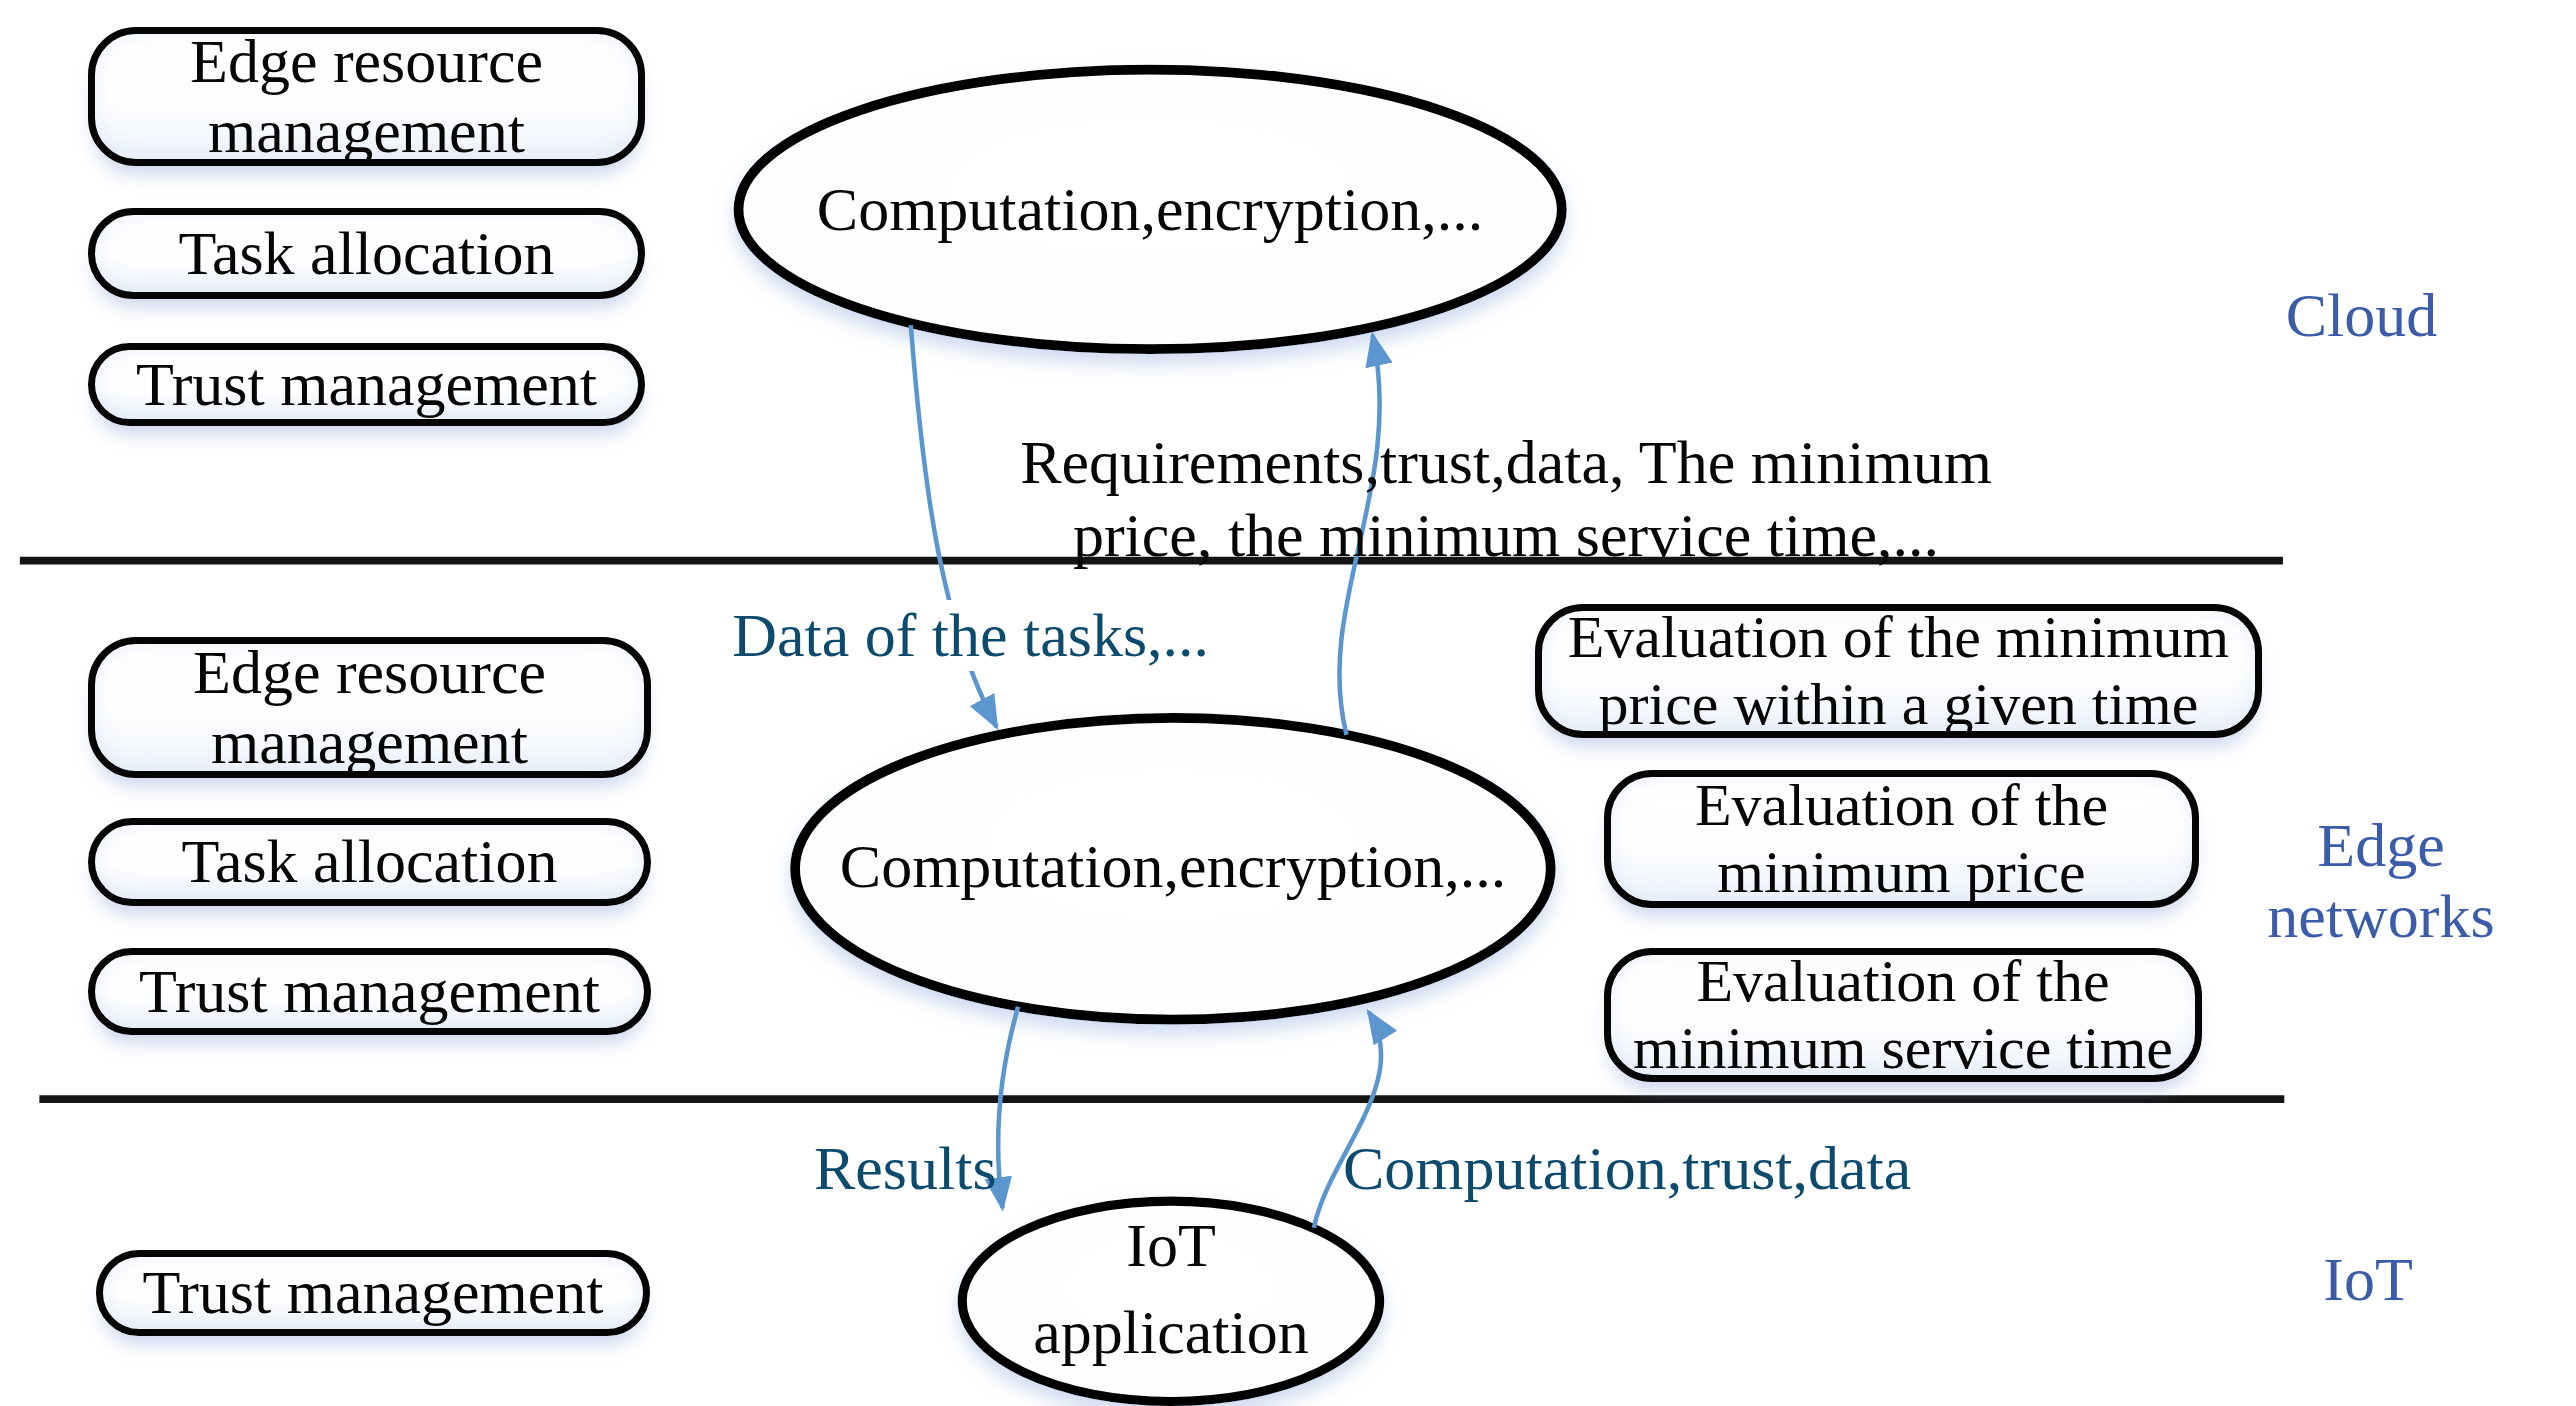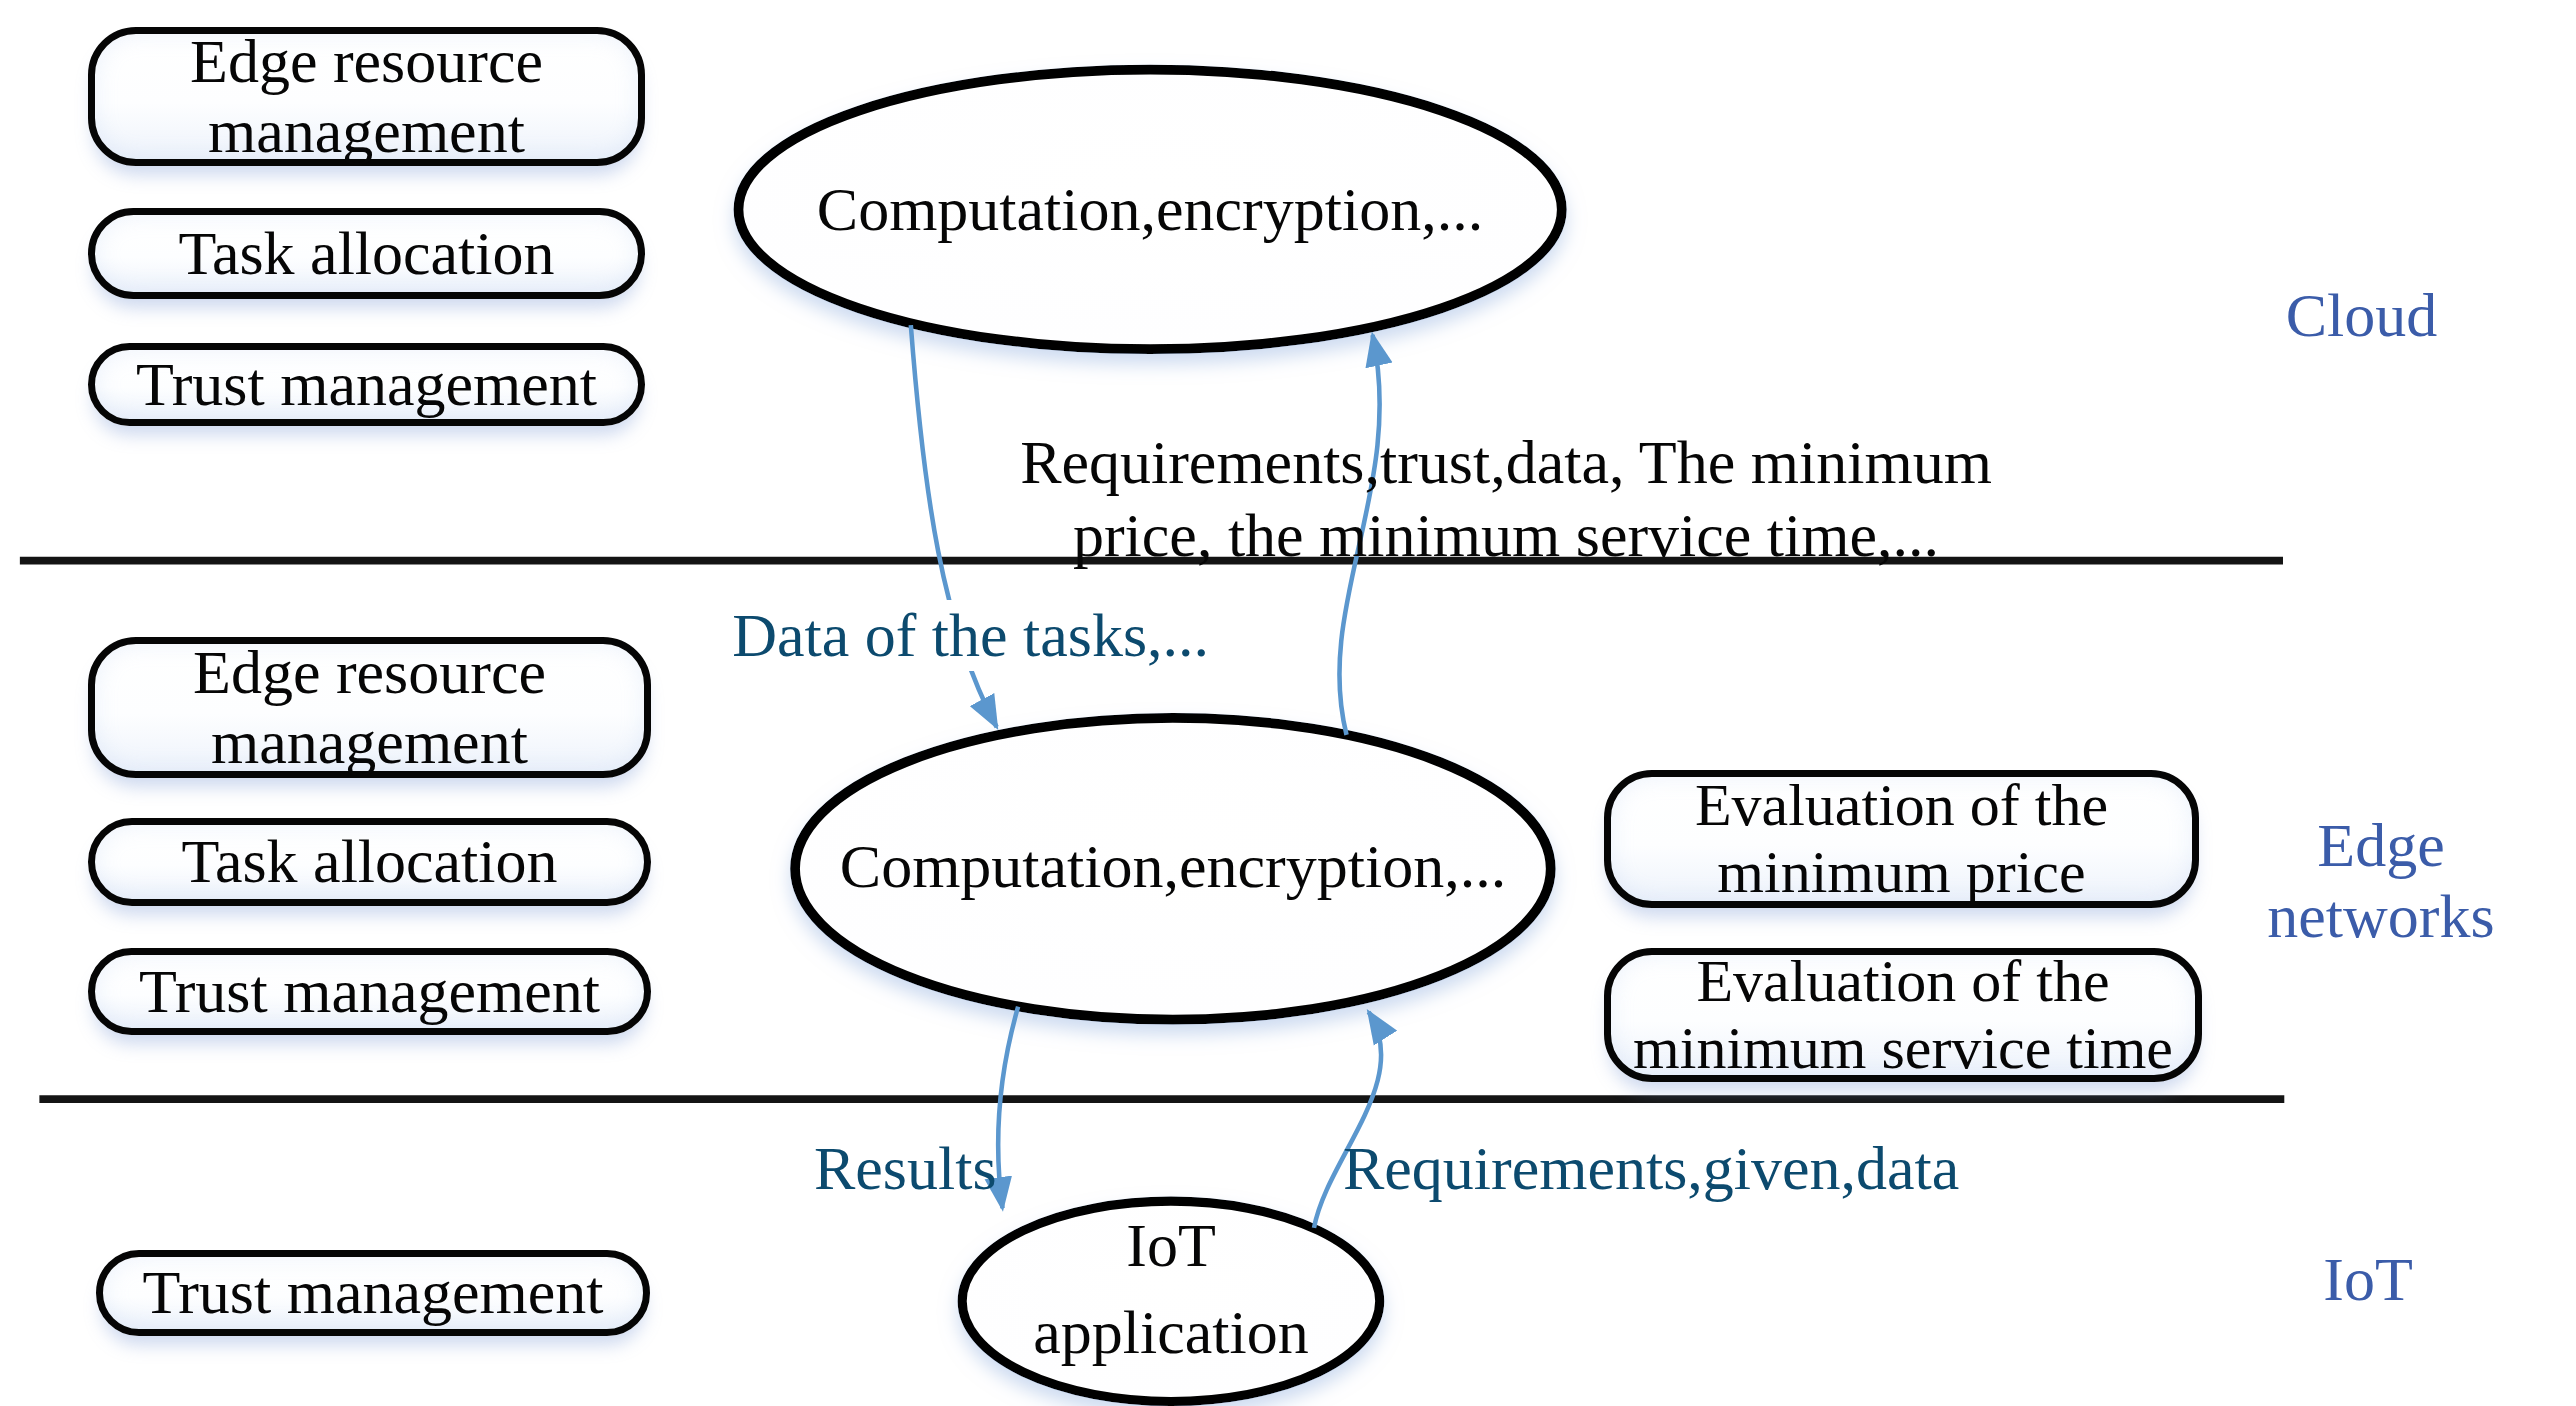--- a/index.html
+++ b/index.html
@@ -83,38 +83,39 @@
   </svg>
 
   <div class="rbox" id="box-cloud-1">Edge resource management</div>
   <div class="rbox" id="box-cloud-2">Task allocation</div>
   <div class="rbox" id="box-cloud-3">Trust management</div>
 
   <div class="rbox" id="box-edge-1">Edge resource management</div>
   <div class="rbox" id="box-edge-2">Task allocation</div>
   <div class="rbox" id="box-edge-3">Trust management</div>
 
+  <div class="rbox small" id="box-eval-1">Evaluation of the minimum price within a given time</div>
   <div class="rbox small" id="box-eval-2">Evaluation of the minimum price</div>
   <div class="rbox small" id="box-eval-3">Evaluation of the minimum service time</div>
 
   <div class="rbox" id="box-iot-1">Trust management</div>
 
   <div class="ellipse-label" id="elabel-cloud">Computation,encryption,...</div>
   <div class="ellipse-label" id="elabel-edge">Computation,encryption,...</div>
   <div class="ellipse-label" id="elabel-iot">
     <div>IoT</div>
     <div>application</div>
   </div>
 
   <div class="note" id="note-data-tasks">Data of the tasks,...</div>
   <div class="note-block" id="note-req-cloud">
     <div>Requirements,trust,data, The minimum</div>
     <div>price, the minimum service time,...</div>
   </div>
   <div class="note" id="note-results">Results</div>
-  <div class="note" id="note-req-edge">Requirements,given,data</div>
+  <div class="note" id="note-req-edge">Computation,trust,data</div>
 
   <div class="layer-label" id="label-cloud">Cloud</div>
   <div class="layer-label" id="label-edge">Edge networks</div>
   <div class="layer-label" id="label-iot">IoT</div>
 
 </div>
 
 
 </body></html>

